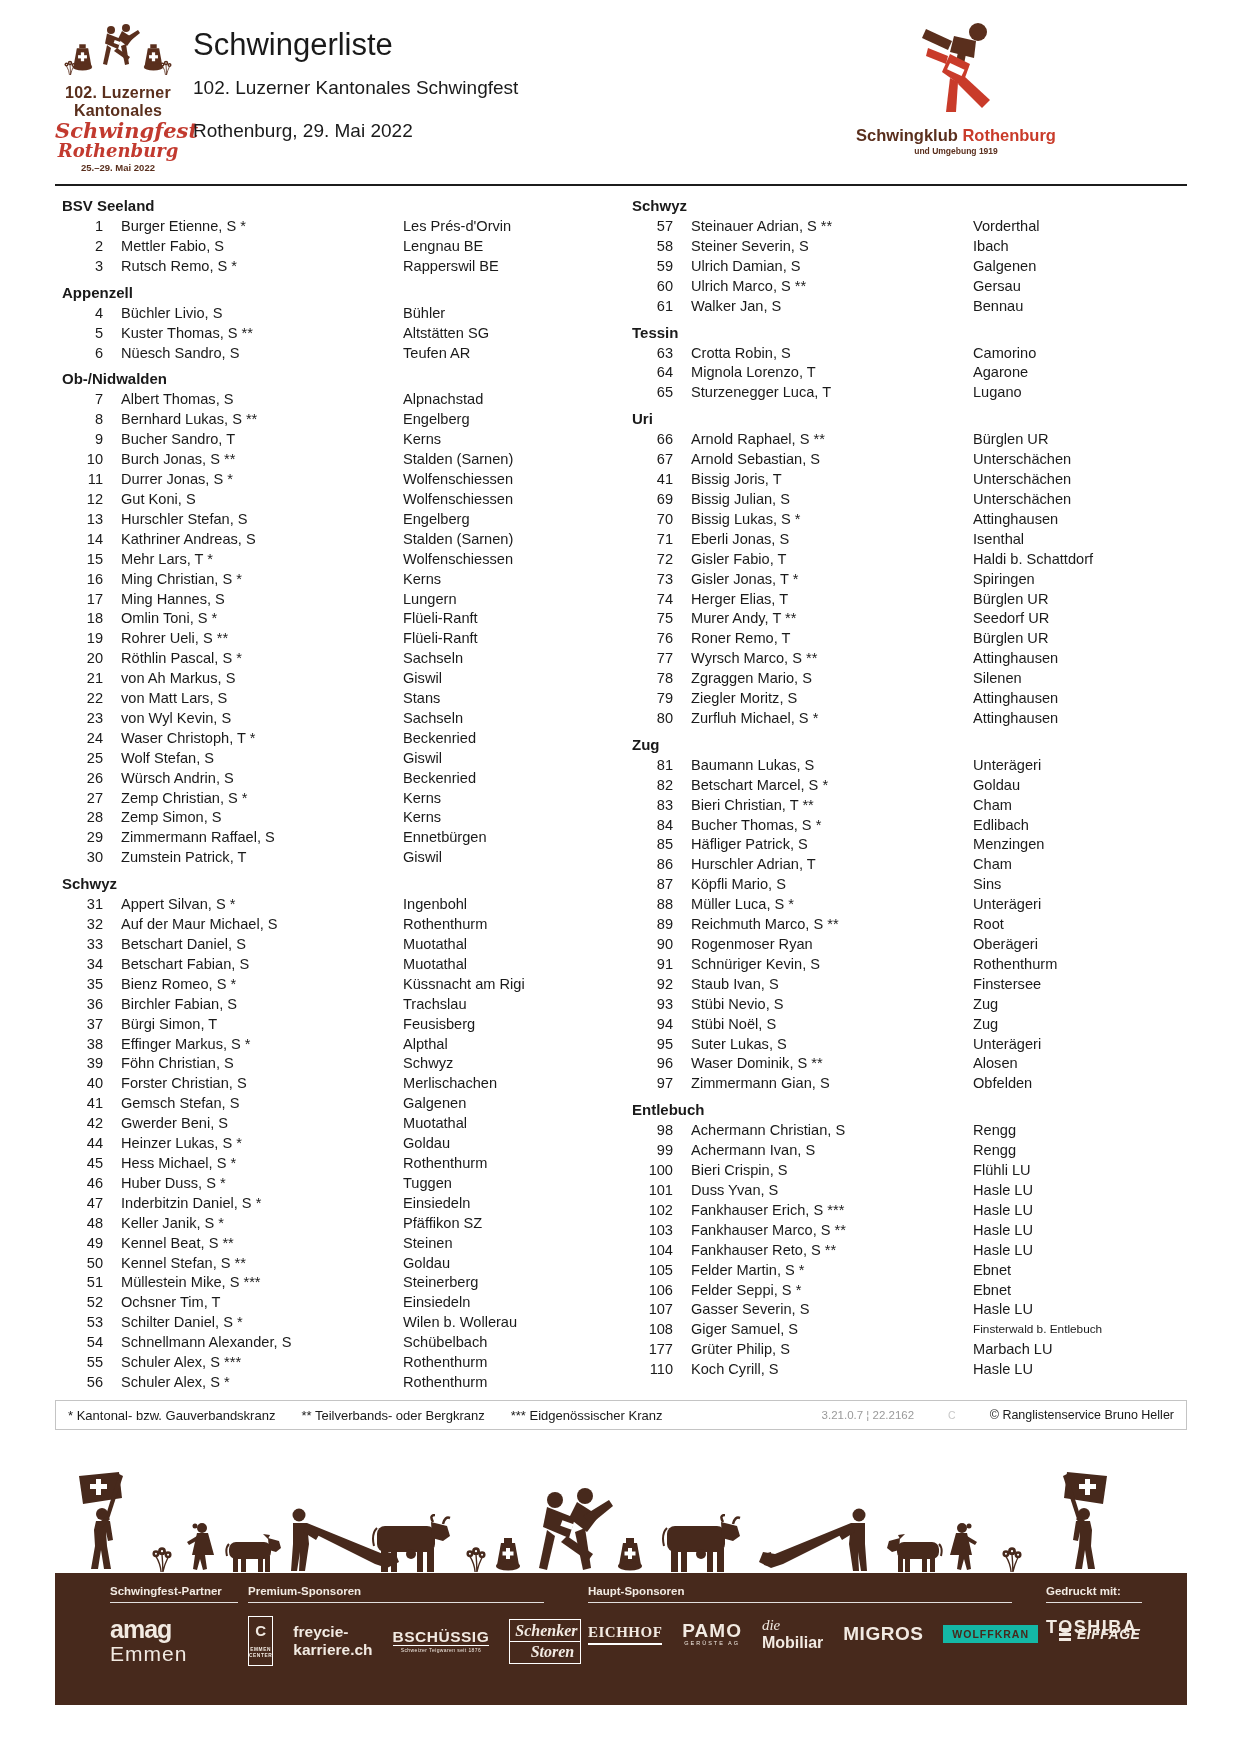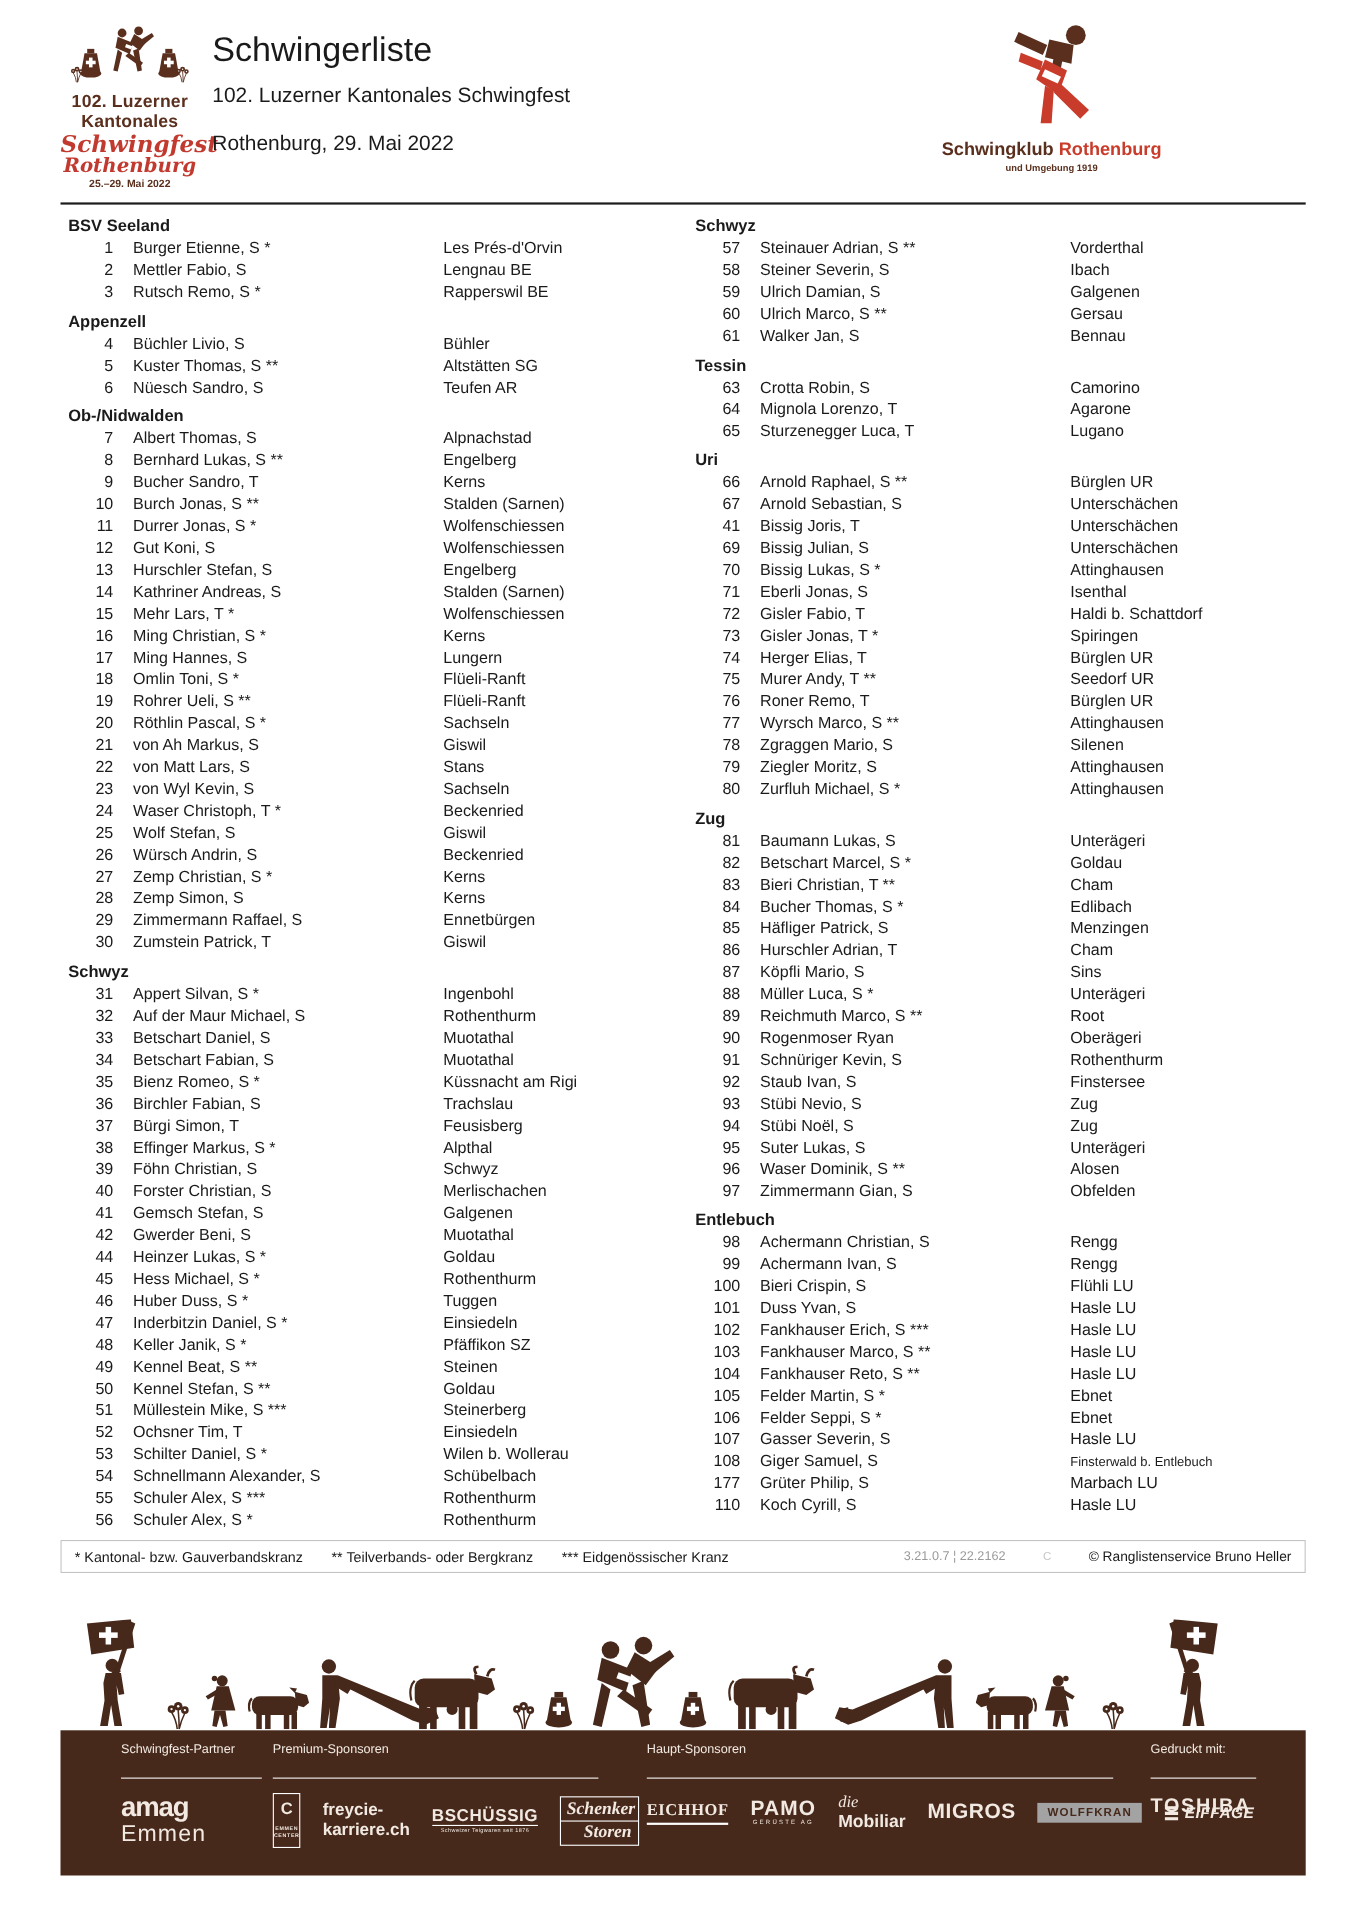--- a/index.html
+++ b/index.html
@@ -44,22 +44,22 @@
   .legend-item { margin-right:26px; }
   .ver { margin-left:auto; color:#9a9a9a; font-size:11.5px; }
   .cmark { color:#c8c8c8; font-size:10.5px; margin:0 34px; }
   .copy { font-size:12.5px; }
 
   
   .band-wrap { margin:38px 55px 0; width:1132px; }
   .band-wrap svg.band { display:block; color:#47291c; }
   .sponsor-bar { background:#47291c; height:132px; display:flex;
                  padding:12px 0 0 55px; color:#f2eae2; }
-  .sp-label { font-size:11.5px; font-weight:normal; border-bottom:1px solid rgba(255,255,255,.85);
-              padding-bottom:19px; }
+  .sp-label { font-size:11.5px; font-weight:bold; border-bottom:1px solid rgba(255,255,255,.85);
+              padding-bottom:5px; }
   .sp-sec .logos { display:flex; align-items:center; gap:20px; margin-top:13px; }
   .sp-partner { width:128px; }
   .sp-premium { width:296px; margin-left:10px; }
   .sp-haupt   { width:424px; margin-left:44px; }
   .sp-print   { width:96px;  margin-left:34px; }
 
   .amag-1 { font-size:25px; font-weight:bold; letter-spacing:-1px; line-height:26px; }
   .amag-2 { font-size:21px; font-weight:300; letter-spacing:1px; line-height:24px; }
 
   .ec-box { width:36px; height:50px; border:1px solid #fff; display:flex; flex-direction:column;
@@ -77,21 +77,21 @@
 
   .eichhof { font-size:15px; font-weight:800; letter-spacing:.5px;
              border-bottom:2px solid #fff; padding-bottom:2px;
              font-family:"Liberation Serif", serif; }
   .pamo { text-align:center; }
   .pamo-1 { font-size:19px; font-weight:900; letter-spacing:1px; line-height:18px; }
   .pamo-2 { font-size:5.5px; letter-spacing:2px; }
   .mobiliar .die { font-family:"Liberation Serif", serif; font-style:italic; font-size:15px; }
   .mobiliar .mob { font-size:16px; font-weight:bold; }
   .migros { font-size:19px; font-weight:800; letter-spacing:.5px; }
-  .wolffkran { background:#a3a3a3; color:#47291c; font-size:10.5px; font-weight:800;
+  .wolffkran { background:#14b8a6; color:#47291c; font-size:10.5px; font-weight:800;
                letter-spacing:1px; padding:3px 9px; }
   .eiffage { display:flex; align-items:center; gap:5px; font-size:14px; font-weight:800;
              font-style:italic; letter-spacing:.5px; }
   .toshiba { font-size:18px; font-weight:800; letter-spacing:1.5px; margin-top:14px; }
 </style>
 </head>
 <body>
 
 <svg width="0" height="0" style="position:absolute" aria-hidden="true">
   <defs>

